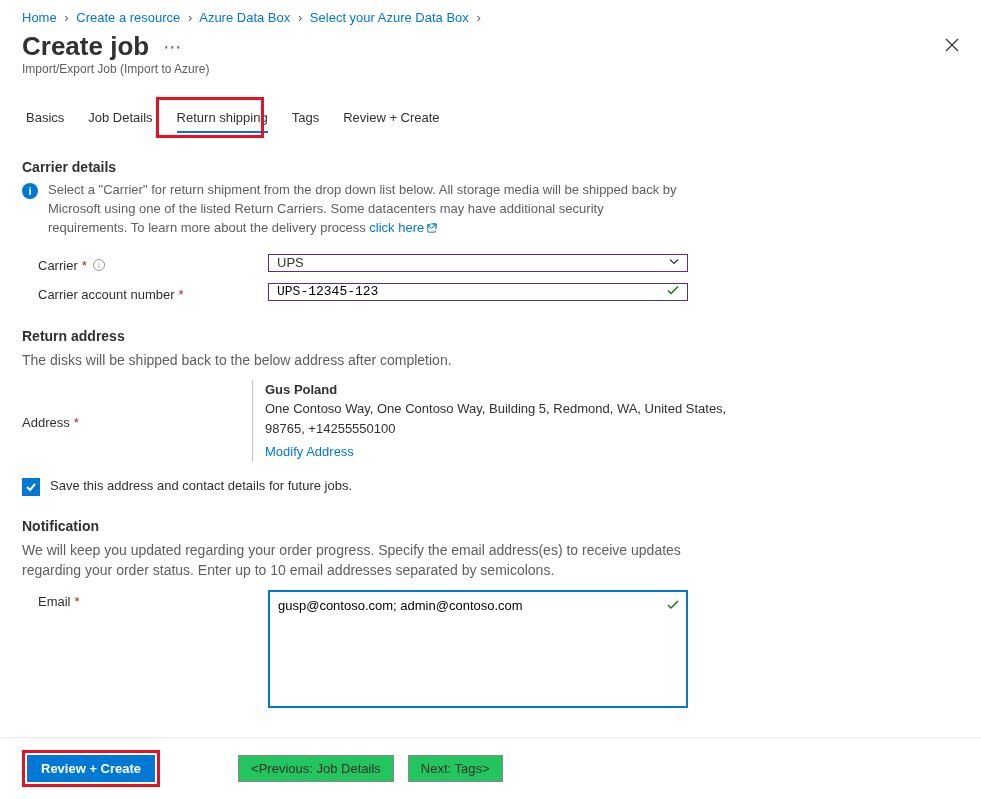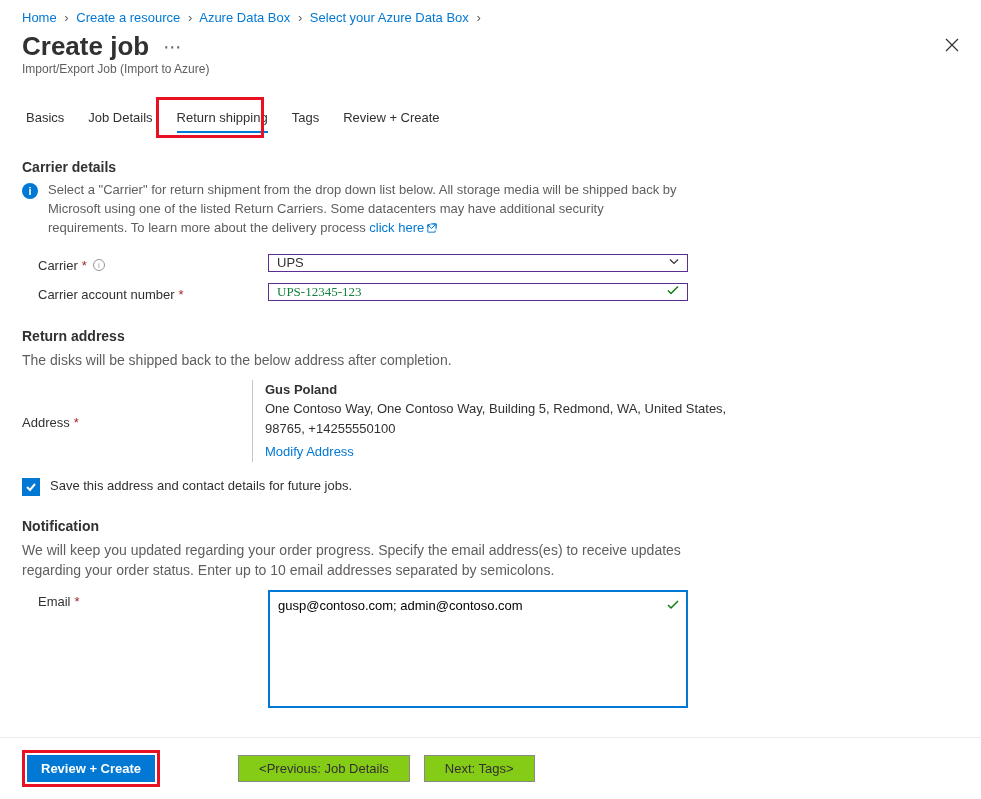--- a/index.html
+++ b/index.html
@@ -179,22 +179,22 @@
     top: 50%;
     transform: translateY(-50%);
   }
   .select-box .chevron svg { width: 12px; height: 12px; }
   .input-box { border: 1px solid #5c2d91; }
   .input-box input {
     border: none;
     outline: none;
     width: 100%;
     font-size: 13px;
-    font-family: Liberation Serif, serif;
-    color: #15803d;
+    font-family: Liberation Mono, monospace;
+    color: #000000;
   }
   .check-icon {
     position: absolute;
     right: 7px;
     top: 50%;
     transform: translateY(-50%);
     color: #107c10;
   }
   .check-icon svg { width: 14px; height: 14px; }
 
@@ -270,24 +270,24 @@
     font-weight: 600;
     cursor: pointer;
     font-family: inherit;
   }
   .btn-primary-wrap {
     border: 3px solid #e81123;
     padding: 2px;
     display: inline-block;
   }
   .btn-secondary {
-    background: #84cc16;
+    background: #22c55e;
     color: #323130;
     border: 1px solid #8a8886;
-    padding: 5px 20px;
+    padding: 5px 12px;
     font-size: 13px;
     cursor: pointer;
     font-family: inherit;
   }
   .footer-spacer { width: 50px; }
 </style>
 </head>
 <body>
 
 <div class="breadcrumb">

